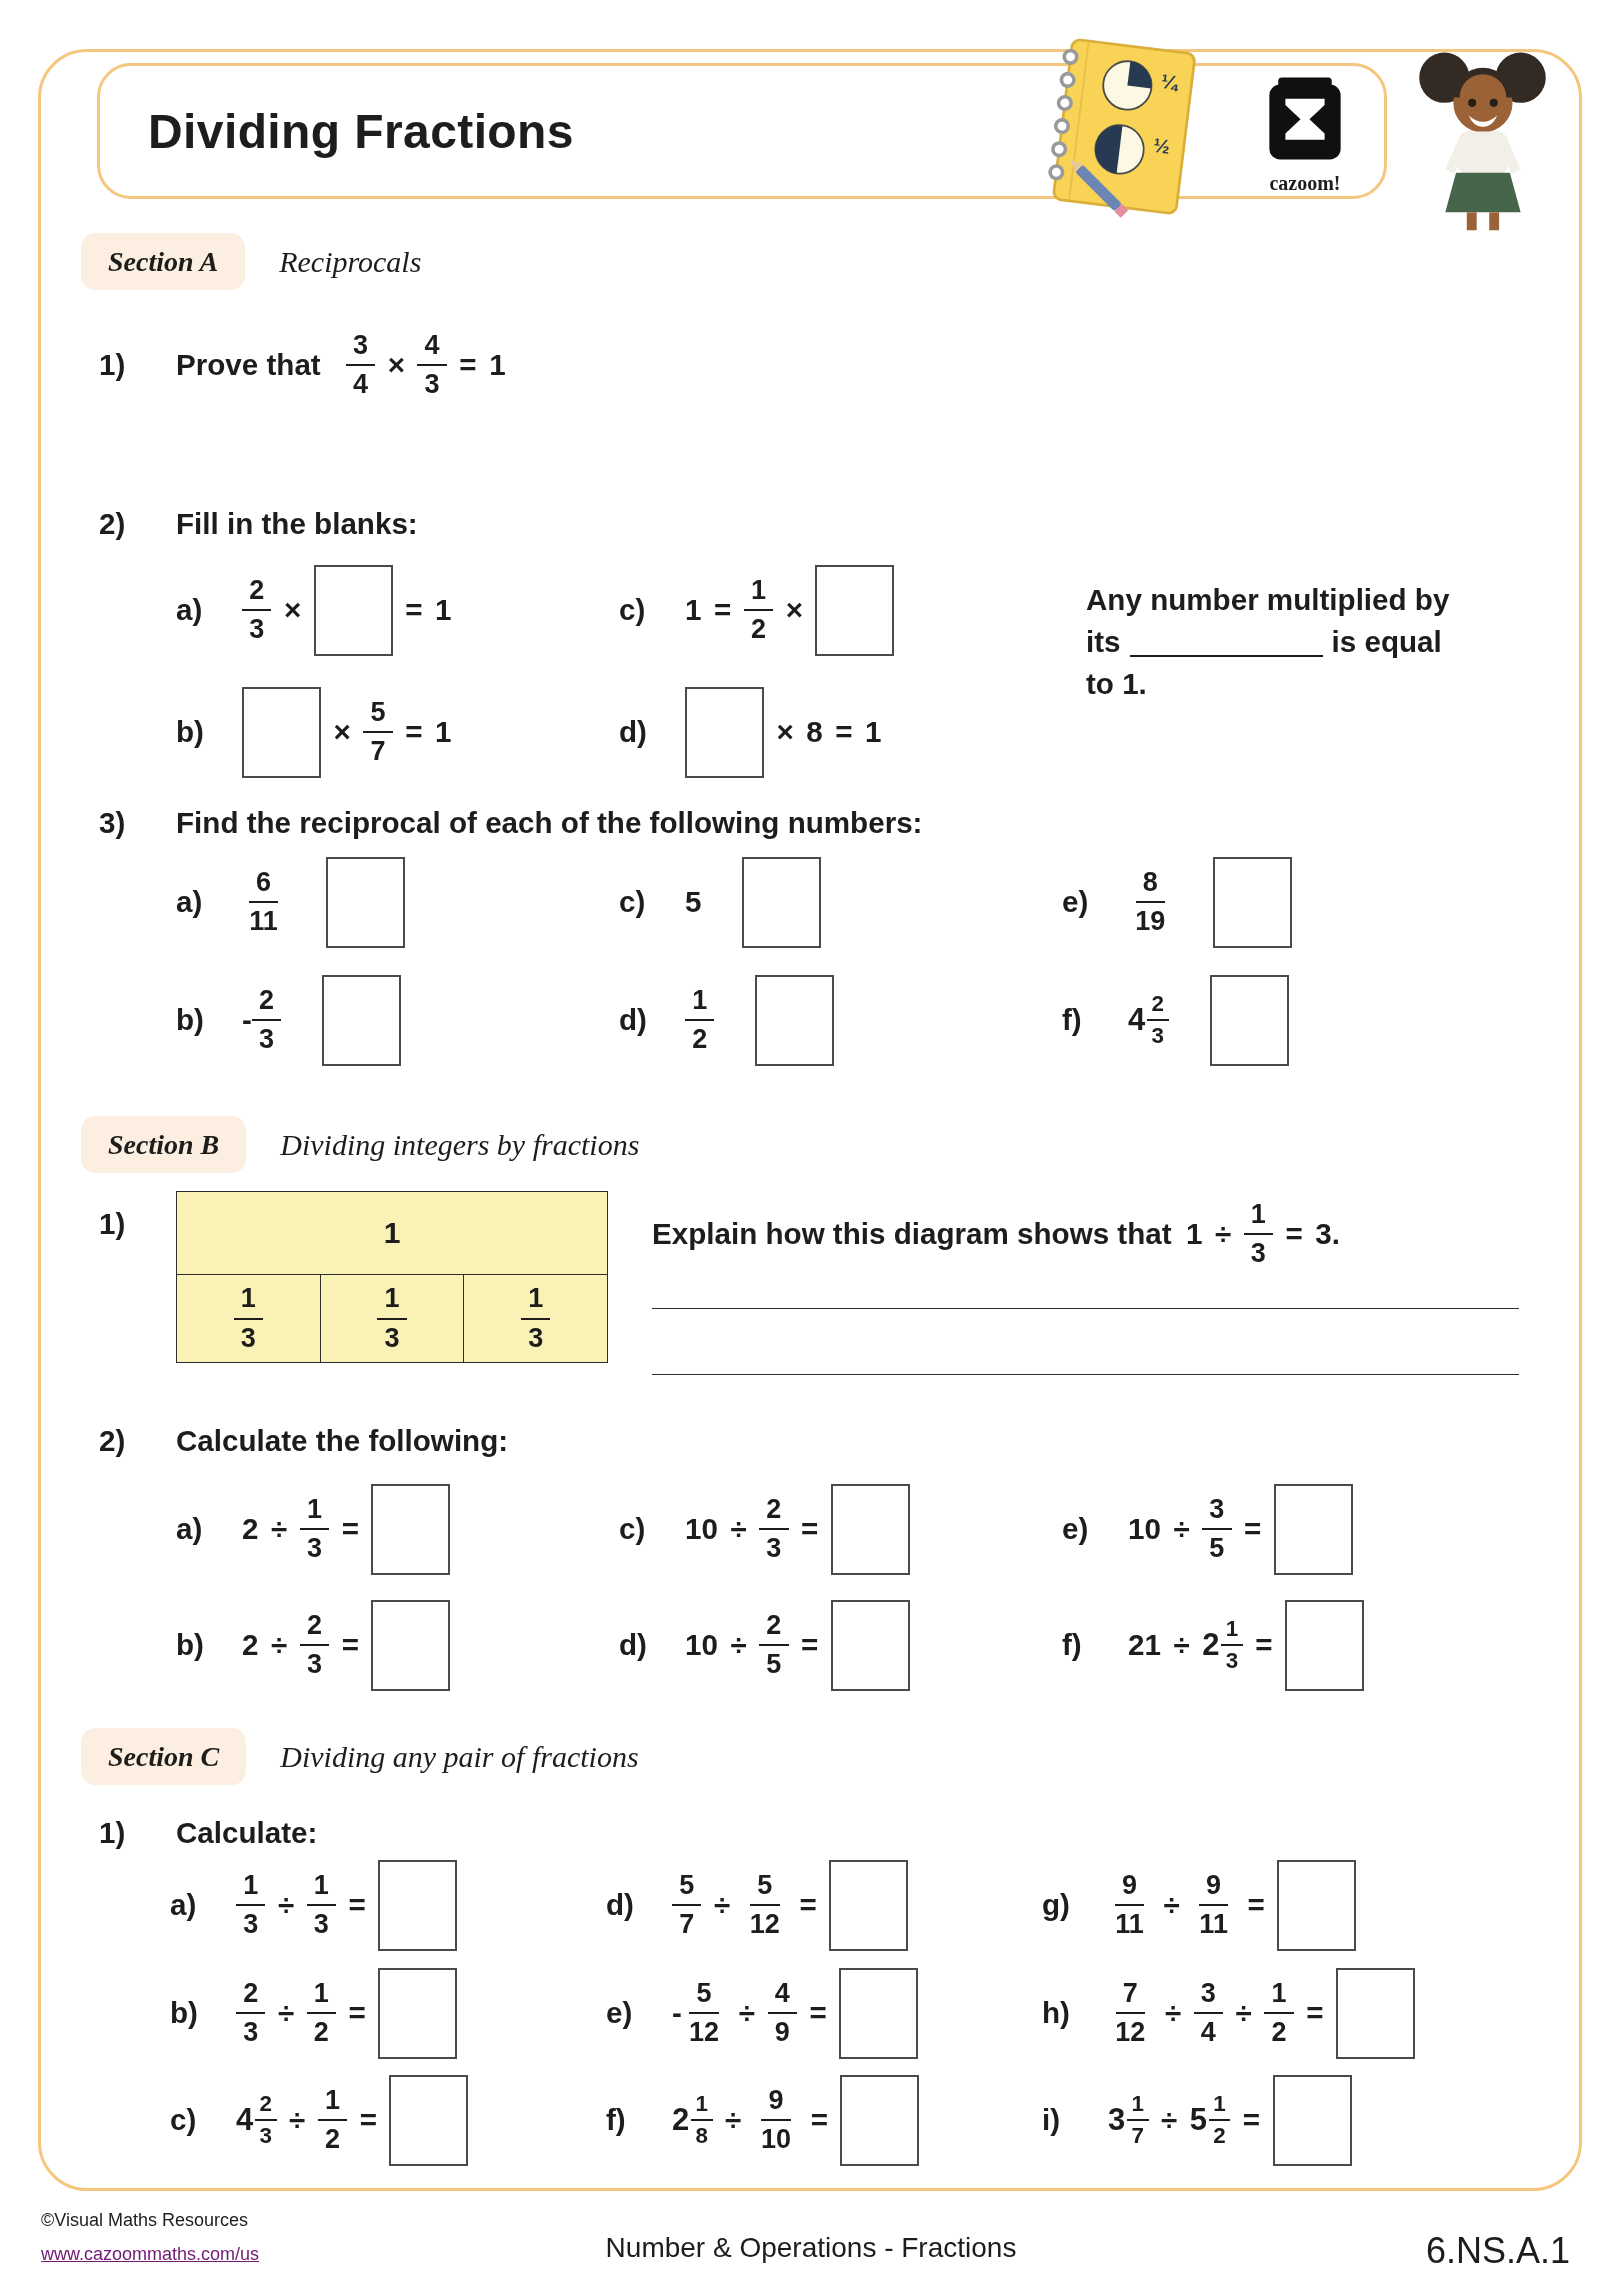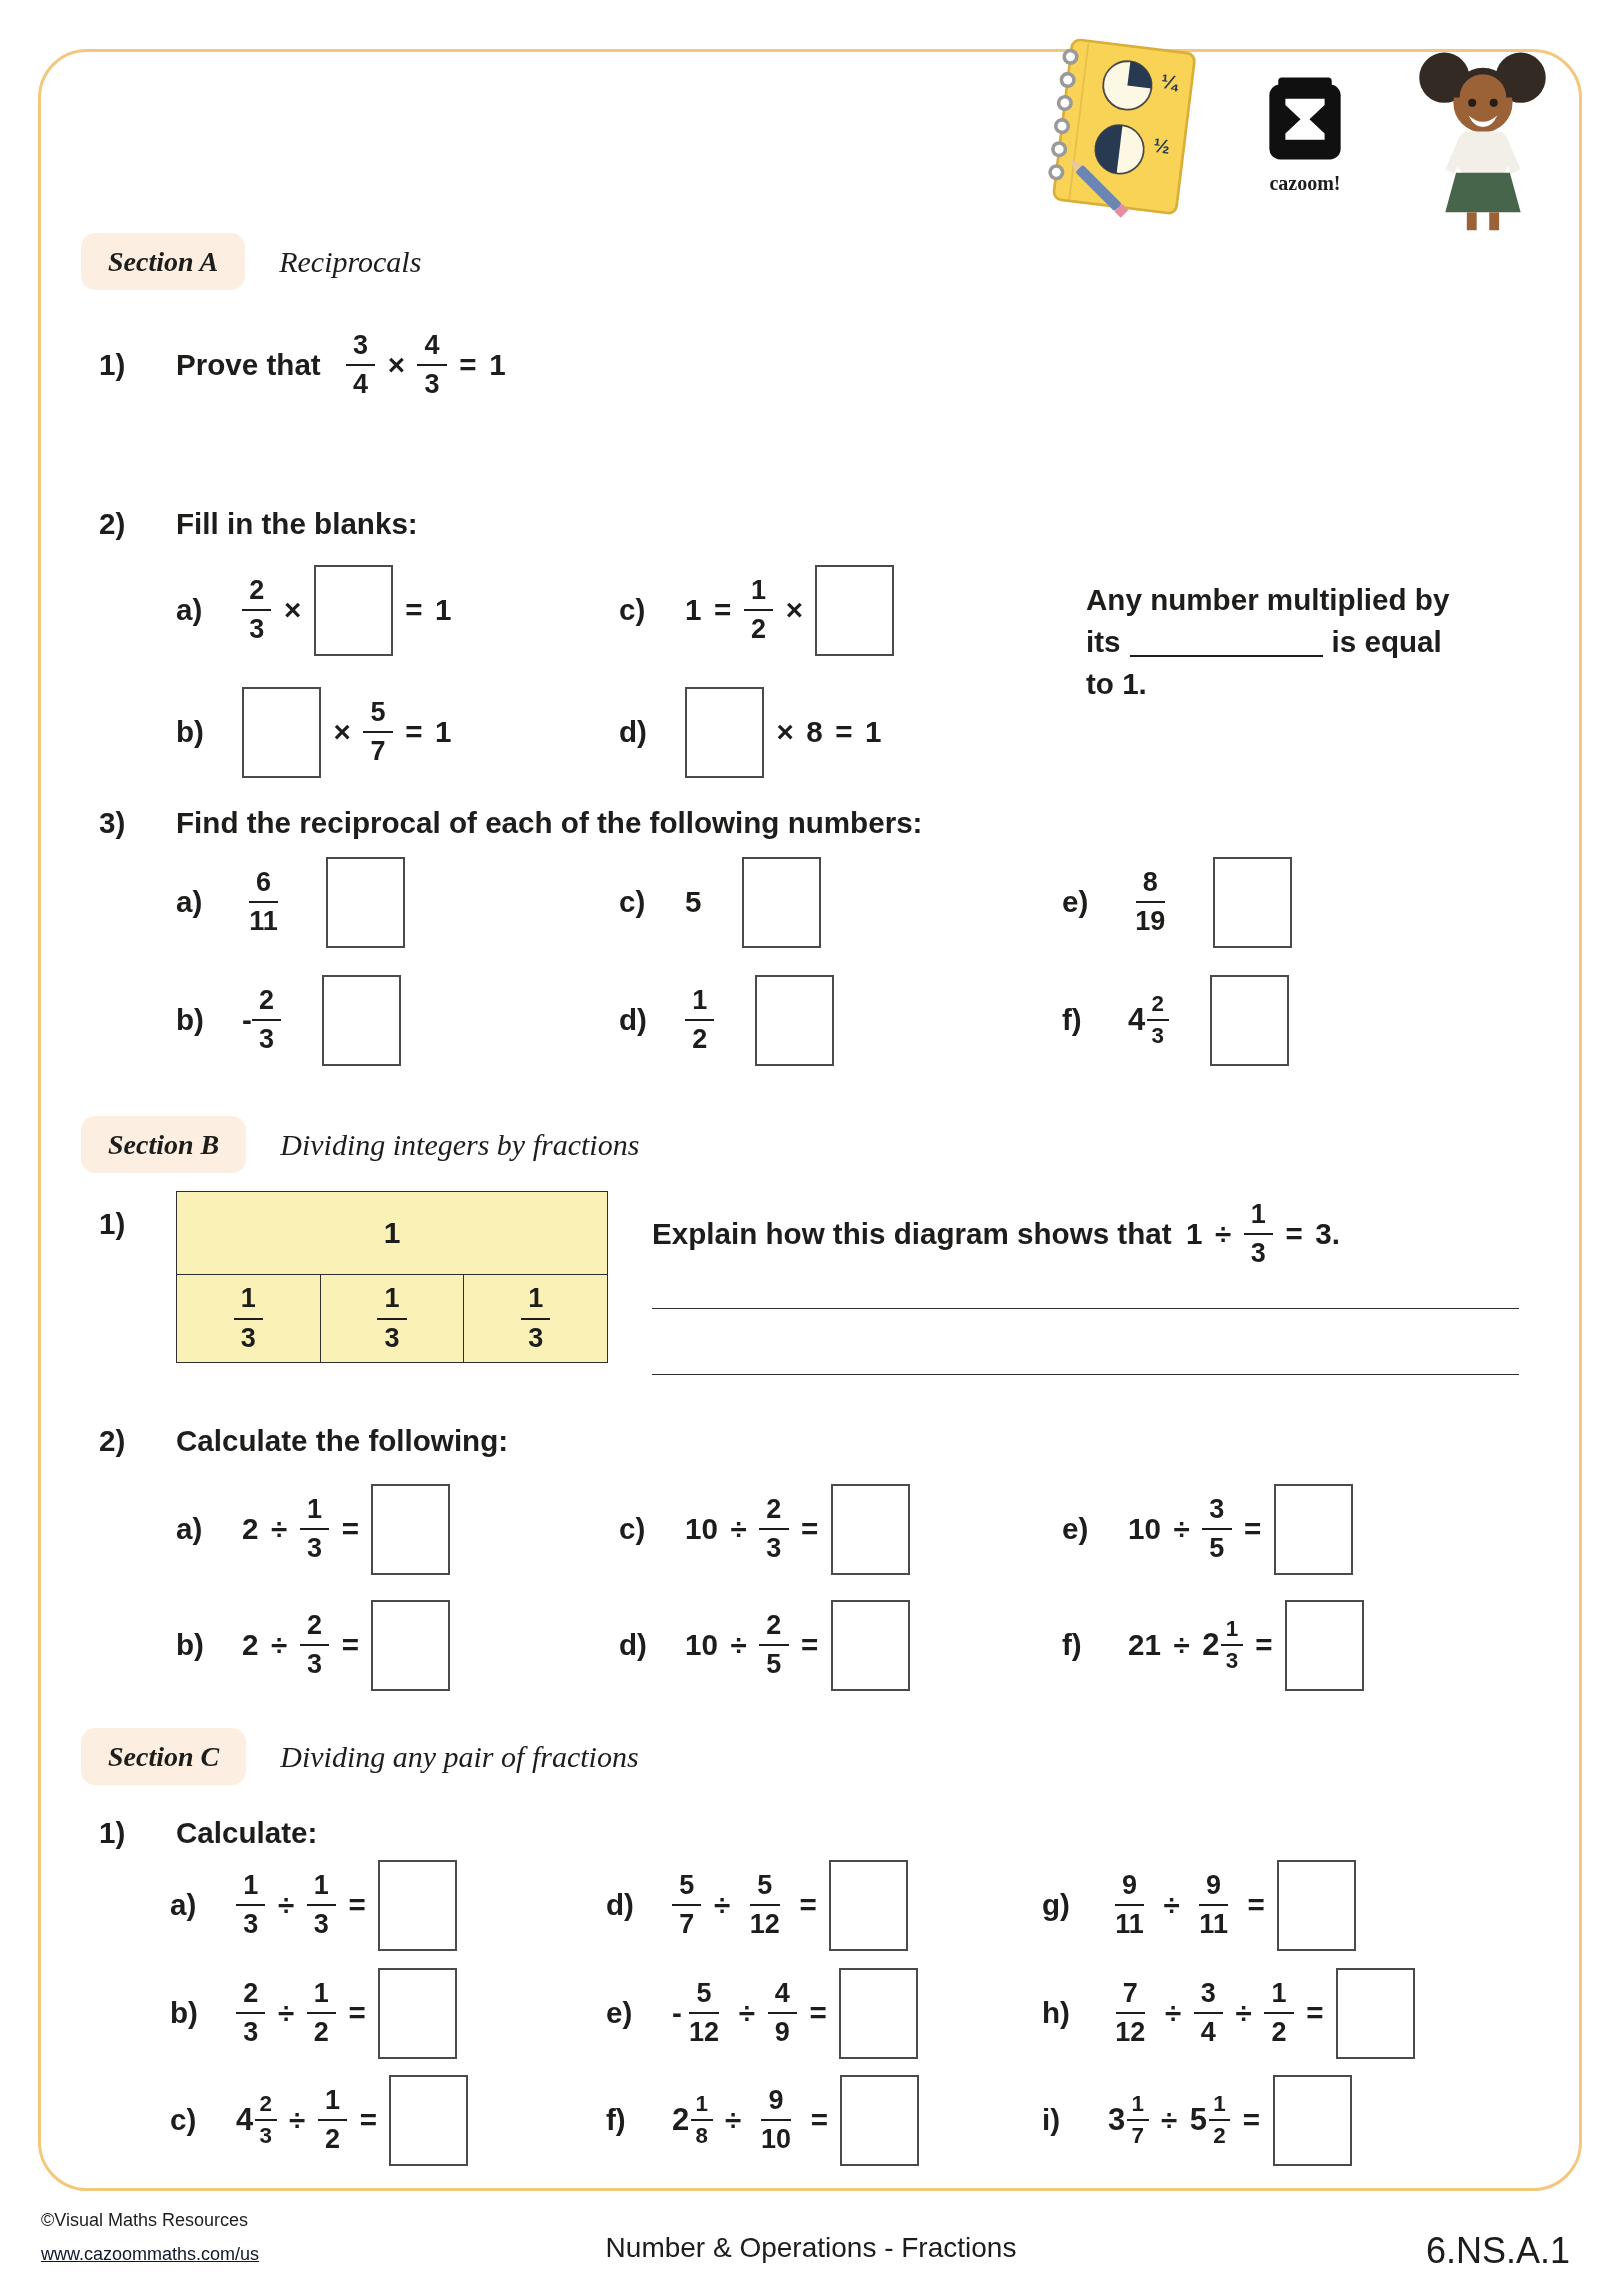--- a/index.html
+++ b/index.html
@@ -64,30 +64,33 @@
   .cell{flex:1;height:88px;background:#f9f1b6;border:1.8px solid #2e2e2e;border-top:none;
         display:flex;align-items:center;justify-content:center;}
   .cell + .cell{border-left:none;}
   .explain{position:absolute;left:652px;top:1191px;height:86px;
         display:flex;align-items:center;font-size:29.6px;font-weight:bold;}
   .explain .q-prompt{margin-right:14.3px;}
   .answer-line{position:absolute;left:652px;width:867px;height:0;
         border-bottom:1.8px solid #2e2e2e;}
   
   .footer-left{position:absolute;left:41px;top:2203px;font-size:18px;line-height:34px;}
-  .footer-link{color:#0f172a;text-decoration:underline;cursor:pointer;}
+  .footer-link{color:#701a75;text-decoration:underline;cursor:pointer;}
   .footer-center{position:absolute;left:0;right:0;top:2232px;text-align:center;font-size:28px;}
   .footer-right{position:absolute;right:52px;top:2230px;font-size:36px;}
 </style>
 </head>
 <body>
 
 <div class="page">
   <div class="outer-border"></div>
 
+  <div class="title-box">
+    <h1 class="title">Dividing Fractions</h1>
+  </div>
 
   <div class="notepad">
     <svg width="179" height="184" viewBox="0 0 200 205">
       <g transform="rotate(7 100 100)">
         <rect x="36" y="8" width="138" height="180" rx="9" fill="#f8d355" stroke="#d9ae3a" stroke-width="3"></rect>
         <line x1="54" y1="10" x2="54" y2="186" stroke="#e6c04a" stroke-width="2"></line>
         <circle cx="36" cy="28" r="7" fill="#fff" stroke="#9a9a9a" stroke-width="4"></circle>
         <circle cx="36" cy="54" r="7" fill="#fff" stroke="#9a9a9a" stroke-width="4"></circle>
         <circle cx="36" cy="80" r="7" fill="#fff" stroke="#9a9a9a" stroke-width="4"></circle>
         <circle cx="36" cy="106" r="7" fill="#fff" stroke="#9a9a9a" stroke-width="4"></circle>

